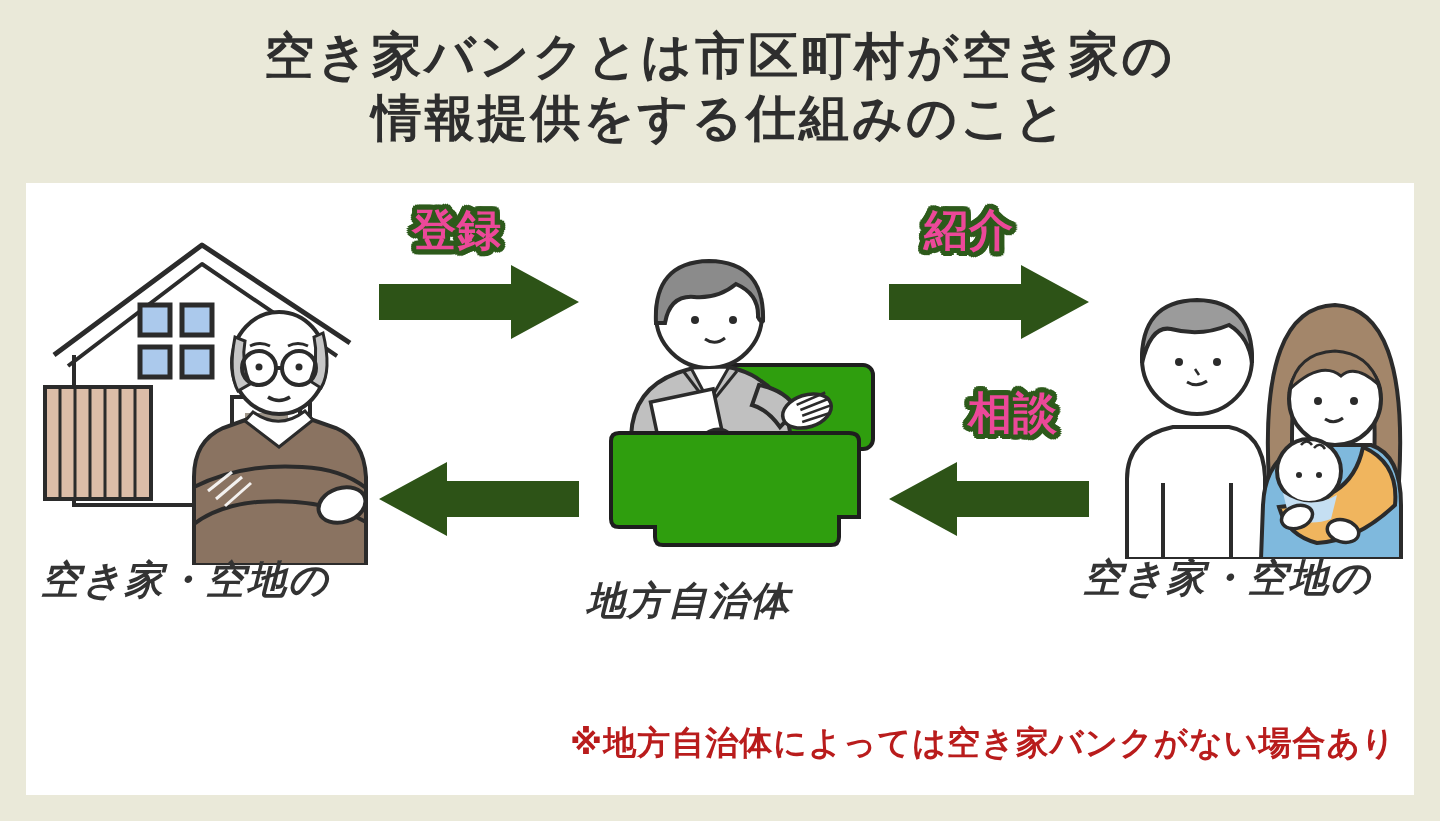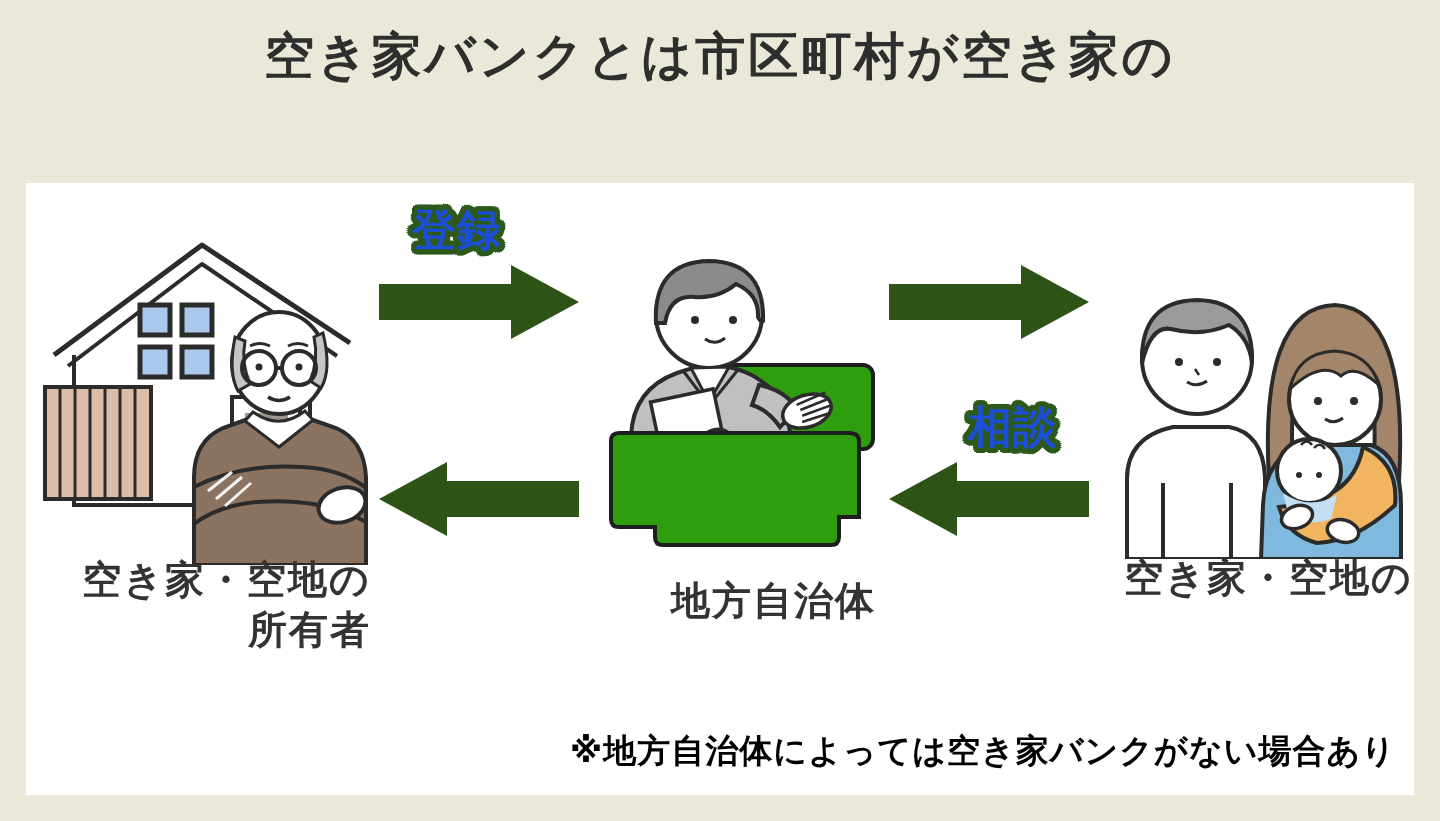--- a/index.html
+++ b/index.html
@@ -12,43 +12,44 @@
     position:absolute;left:0;top:26px;width:1440px;
     text-align:center;font-size:50px;font-weight:800;color:#2E2E2E;
     line-height:1.23;letter-spacing:3px;
   }
   .panel{
     position:absolute;left:26px;top:183px;width:1388px;height:612px;
     background:#FFFFFF;
   }
   .abs{position:absolute;}
   .actor-label{
-    position:absolute;text-align:right;font-size:39px;font-weight:700;
-    color:#333333;line-height:1.28;letter-spacing:2px;white-space:nowrap;
+    position:absolute;text-align:left;font-size:39px;font-weight:700;
+    color:#333333;line-height:1.28;letter-spacing:2px;white-space:nowrap;font-style:italic;
   }
   .flow-label{
     position:absolute;text-align:center;font-size:44px;font-weight:800;
-    color:#1d4ed8;white-space:nowrap;letter-spacing:1px;
+    color:#ec4899;white-space:nowrap;letter-spacing:1px;
     text-shadow:
       -5px 0 0 #2D5A1B, 5px 0 0 #2D5A1B, 0 -5px 0 #2D5A1B, 0 5px 0 #2D5A1B,
       -4px -4px 0 #2D5A1B, 4px -4px 0 #2D5A1B, -4px 4px 0 #2D5A1B, 4px 4px 0 #2D5A1B,
       -5px -2px 0 #2D5A1B, 5px -2px 0 #2D5A1B, -5px 2px 0 #2D5A1B, 5px 2px 0 #2D5A1B,
       -2px -5px 0 #2D5A1B, 2px -5px 0 #2D5A1B, -2px 5px 0 #2D5A1B, 2px 5px 0 #2D5A1B;
   }
   .footnote{
     position:absolute;right:18px;top:538px;font-size:33px;font-weight:700;
-    color:#000000;letter-spacing:1px;white-space:nowrap;margin-top:8px;
+    color:#b91c1c;letter-spacing:1px;white-space:nowrap;
   }
   svg{display:block;}
 </style>
 </head>
 <body>
 
 <div class="title">
   <span style="display:block">空き家バンクとは市区町村が空き家の</span>
+  <span style="display:block">情報提供をする仕組みのこと</span>
 </div>
 
 <div class="panel">
 
   <svg class="abs" style="left:16px;top:42px" width="334" height="340" viewBox="0 0 334 340">
     <g>
       <polygon points="32,128 160,26 268,124 268,280 32,280" fill="#ffffff"></polygon>
       <polyline points="12,130 160,20 308,118" fill="none" stroke="#2b2b2b" stroke-width="5" stroke-linejoin="round"></polyline>
       <polyline points="26,141 160,39 295,131" fill="none" stroke="#2b2b2b" stroke-width="4" stroke-linejoin="round"></polyline>
       <path d="M32,130 L32,280 L268,280 L268,127" fill="none" stroke="#2b2b2b" stroke-width="4"></path>
@@ -93,21 +94,20 @@
       <g stroke="#ffffff" stroke-width="3" opacity="0.9">
         <line x1="166" y1="266" x2="190" y2="247"></line>
         <line x1="174" y1="274" x2="200" y2="252"></line>
         <line x1="183" y1="281" x2="209" y2="258"></line>
       </g>
     </g>
   </svg>
 
   <div class="actor-label" style="left:15px;top:372px;width:330px">
     <span style="display:block">空き家・空地の</span>
-    <span style="display:block">所有者</span>
   </div>
 
   <div class="flow-label" style="left:331px;top:18px;width:200px">登録</div>
   <svg class="abs" style="left:353px;top:82px" width="200" height="74" viewBox="0 0 200 74">
     <polygon points="0,19 132,19 132,0 200,37 132,74 132,55 0,55" fill="#2D5317"></polygon>
   </svg>
 
   <svg class="abs" style="left:353px;top:279px" width="200" height="74" viewBox="0 0 200 74">
     <polygon points="200,19 68,19 68,0 0,37 68,74 68,55 200,55" fill="#2D5317"></polygon>
   </svg>
@@ -136,25 +136,26 @@
           <line x1="210" y1="175" x2="241" y2="174"></line>
           <line x1="208" y1="181" x2="238" y2="181"></line>
         </g>
       </g>
     </g>
     <path d="M28,194 L258,194 Q268,194 268,202 L268,278 L248,278 L248,298 Q248,306 240,306 L72,306 Q64,306 64,298 L64,288 L28,288 Q20,288 20,280 L20,202 Q20,194 28,194 Z" fill="#2F9E0E" stroke="#1e1e1e" stroke-width="4"></path>
   </svg>
 
   <div class="actor-label" style="left:560px;top:393px;width:290px">地方自治体</div>
 
+  <div class="flow-label" style="left:843px;top:18px;width:200px">紹介</div>
   <svg class="abs" style="left:863px;top:82px" width="200" height="74" viewBox="0 0 200 74">
     <polygon points="0,19 132,19 132,0 200,37 132,74 132,55 0,55" fill="#2D5317"></polygon>
   </svg>
 
-  <div class="flow-label" style="left:887px;top:215px;width:200px">相談</div>
+  <div class="flow-label" style="left:887px;top:201px;width:200px">相談</div>
   <svg class="abs" style="left:863px;top:279px" width="200" height="74" viewBox="0 0 200 74">
     <polygon points="200,19 68,19 68,0 0,37 68,74 68,55 200,55" fill="#2D5317"></polygon>
   </svg>
 
   <svg class="abs" style="left:1085px;top:82px" width="292" height="294" viewBox="0 0 292 294">
     <g>
       <path d="M16,294 L16,214 Q16,172 62,162 L118,162 Q152,168 154,212 L154,294 Z" fill="#ffffff" stroke="#2b2b2b" stroke-width="4"></path>
       <line x1="52" y1="218" x2="52" y2="294" stroke="#2b2b2b" stroke-width="4"></line>
       <line x1="120" y1="218" x2="120" y2="294" stroke="#2b2b2b" stroke-width="4"></line>
       <circle cx="86" cy="94" r="55" fill="#ffffff" stroke="#2b2b2b" stroke-width="4"></circle>

